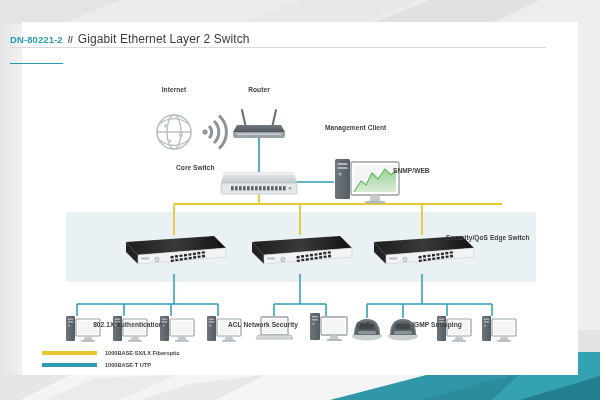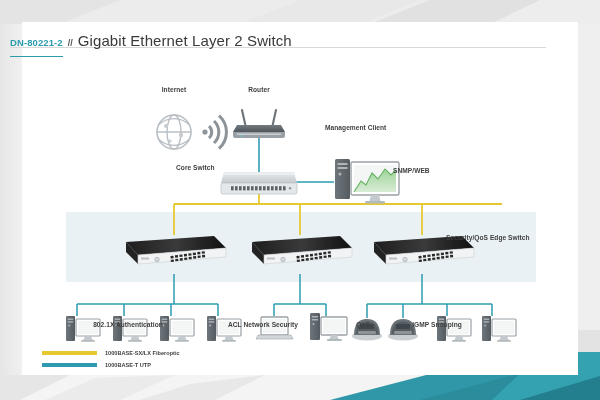--- a/index.html
+++ b/index.html
@@ -25,24 +25,24 @@
     position:absolute;right:10px;top:7px;z-index:8;
     width:74px;height:25px;
   }
   .logo-svg{display:block;}
   .hdr{
     position:absolute;left:10px;top:32px;z-index:8;
     display:flex;align-items:baseline;gap:5px;white-space:nowrap;
   }
   .hdr-model{
     color:#2b9cad;font-size:9.5px;font-weight:bold;letter-spacing:.1px;
-    border-bottom:1px solid #2b9cad;padding-bottom:8px;
+    border-bottom:1px solid #2b9cad;padding-bottom:18px;
   }
   .hdr-slash{color:#555;font-size:9px;font-weight:bold;}
-  .hdr-title{color:#3a3a3a;font-size:15px;letter-spacing:.1px;}
+  .hdr-title{color:#3a3a3a;font-size:12px;letter-spacing:.1px;}
   .hdr-rule{
     position:absolute;left:10px;top:47px;width:536px;height:1px;
     background:#d8d8d8;z-index:7;
   }
 
   
   .diagram{position:absolute;left:22px;top:22px;width:556px;height:353px;z-index:6;}
   .dgm-svg{display:block;}
 
   

